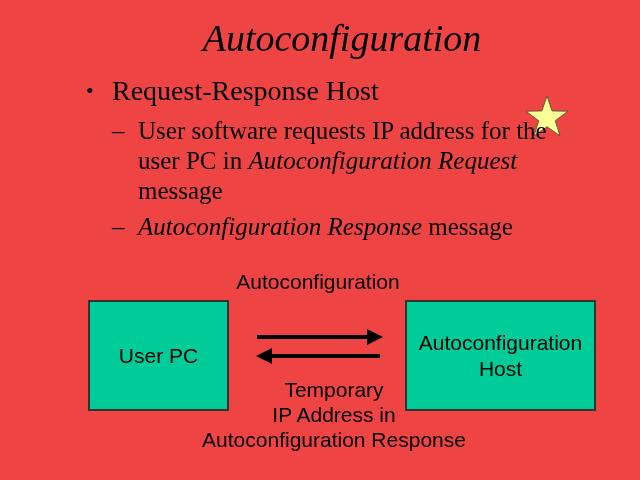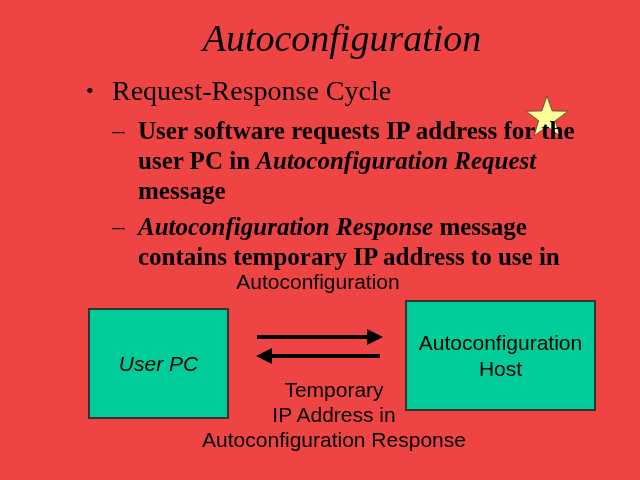--- a/index.html
+++ b/index.html
@@ -33,21 +33,21 @@
   .bullet-marker { width: 26px; flex: none; font-size: 22px; padding-top: 3px; }
   .sub {
     position: absolute;
     display: flex;
     font-size: 25px;
     line-height: 30px;
   }
   .sub-marker { width: 26px; flex: none; }
   .sub1 { left: 112px; top: 116px; }
   .sub2 { left: 112px; top: 212px; }
-  .line { white-space: nowrap; font-weight: bold; }
+  .line { white-space: nowrap; }
   .line em { font-style: italic; }
 
   .star {
     position: absolute;
     left: 524px;
     top: 95px;
     width: 46px;
     height: 46px;
   }
 
@@ -66,21 +66,21 @@
     background: #00CC99;
     border: 2px solid #333333;
     display: flex;
     align-items: center;
     justify-content: center;
     text-align: center;
     font-family: "Liberation Sans", sans-serif;
     font-size: 21px;
     line-height: 26px;
   }
-  .box-left  { left: 88px;  top: 308px; width: 137px; height: 107px; font-style: italic; }
+  .box-left  { left: 88px;  top: 300px; width: 137px; height: 107px; }
   .box-right { left: 405px; top: 300px; width: 187px; height: 107px; }
   .box-right .box-label { width: 180px; }
 
   .shaft { position: absolute; background: #000; height: 4px; }
   .shaft-right { left: 257px; top: 335px; width: 110px; }
   .shaft-left  { left: 272px; top: 354px; width: 108px; }
   .head { position: absolute; width: 0; height: 0; }
   .head-right {
     left: 367px; top: 329px;
     border-left: 16px solid #000;
@@ -100,37 +100,36 @@
 <div class="slide">
 
   <svg class="star" viewBox="0 0 100 100">
     <polygon points="50,2 61.2,34.6 95.7,35.2 68.1,55.9 78.2,88.8 50,69 21.8,88.8 31.9,55.9 4.3,35.2 38.8,34.6" stroke-width="2" fill="#FFFF99" stroke="#55552a"></polygon>
   </svg>
 
   <div class="title">Autoconfiguration</div>
 
   <div class="bullet-row">
     <span class="bullet-marker">•</span>
-    <span>Request-Response Cycle</span>
+    <span>Request-Response Host</span>
   </div>
 
   <div class="sub sub1">
     <span class="sub-marker">–</span>
     <div>
       <div class="line"><span>User software requests IP address for the</span><em></em><span></span></div>
       <div class="line"><span>user PC in </span><em>Autoconfiguration Request</em><span></span></div>
       <div class="line"><span>message</span><em></em><span></span></div>
     </div>
   </div>
 
   <div class="sub sub2">
     <span class="sub-marker">–</span>
     <div>
       <div class="line"><span></span><em>Autoconfiguration Response</em><span> message</span></div>
-      <div class="line"><span>contains temporary IP address to use in</span><em></em><span></span></div>
     </div>
   </div>
 
   <div class="dlabel top-label">
     <div class="dline">Autoconfiguration</div>
   </div>
 
   <div class="box box-left">
     <span class="box-label">User PC</span>
   </div>

